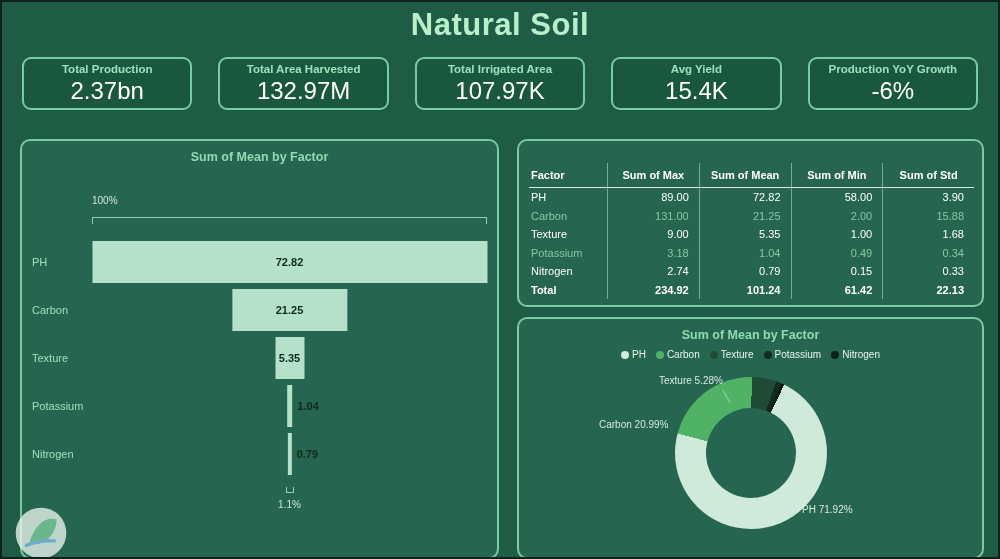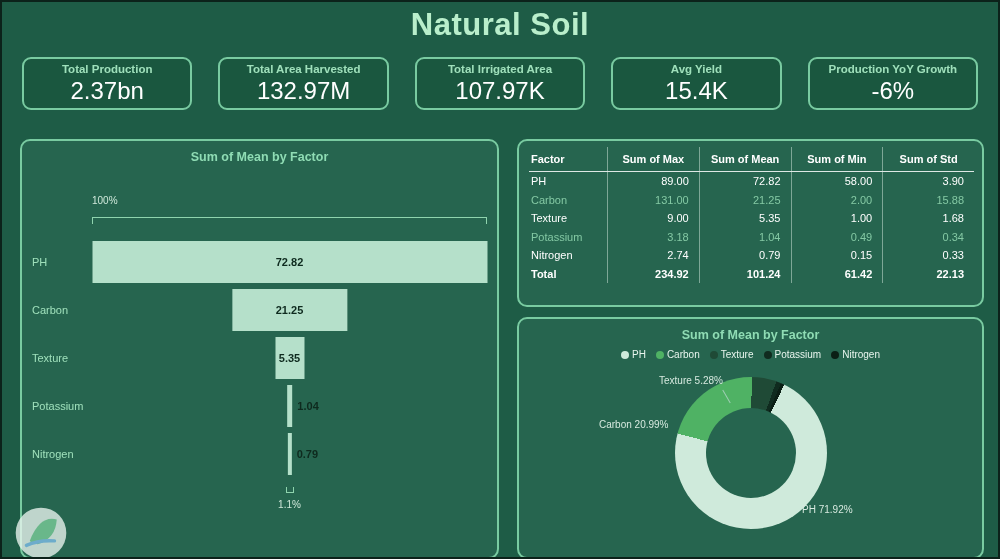--- a/index.html
+++ b/index.html
@@ -38,21 +38,21 @@
   .fcat{width:60px; font-size:11px; color:var(--label);}
   .ftrack{flex:1; position:relative; height:42px;}
   .fbar{position:absolute; top:0; bottom:0; left:50%; transform:translateX(-50%); background:var(--bar);}
   .fval{position:absolute; font-size:11px; font-weight:bold; color:var(--barlab); white-space:nowrap;}
   .f-brbot{position:absolute; left:60px; right:0; top:296px;}
   .f-brbot .tick{width:8px; height:6px; margin:0 auto;
     border-bottom:1px solid #8fd4ae; border-left:1px solid #8fd4ae; border-right:1px solid #8fd4ae;}
   .f-11{position:absolute; left:60px; right:0; top:308px; text-align:center; font-size:10px; color:#cfe8da;}
   
   #table-panel{left:515px; top:122px; width:467px; height:168px;}
-  .tbl{position:absolute; left:10px; right:8px; top:6px; bottom:6px; display:flex; flex-direction:column; color:#fff;}
+  .tbl{position:absolute; left:10px; right:8px; top:6px; bottom:6px; display:flex; flex-direction:column; color:#fff;justify-content:flex-end;}
   .trow{display:flex; font-size:11px; height:18.5px; line-height:18.5px;}
   .trow.thead{font-weight:bold; height:25px; line-height:25px; border-bottom:1px solid rgba(255,255,255,.85);}
   .tc0{width:78px; padding-left:2px; overflow:hidden;}
   .tc{flex:1; text-align:right; padding-right:10px; border-left:1px solid rgba(235,248,240,.45); overflow:hidden;}
   .thead .tc{text-align:center; padding-right:0;}
   .thead .sorted span{border-bottom:1px solid #ffffff; padding-bottom:14px;}
   .trow.muted{color:var(--muted);}
   .trow.ttotal{font-weight:bold;}
   
   #donut-panel{left:515px; top:300px; width:467px; height:242px;}

